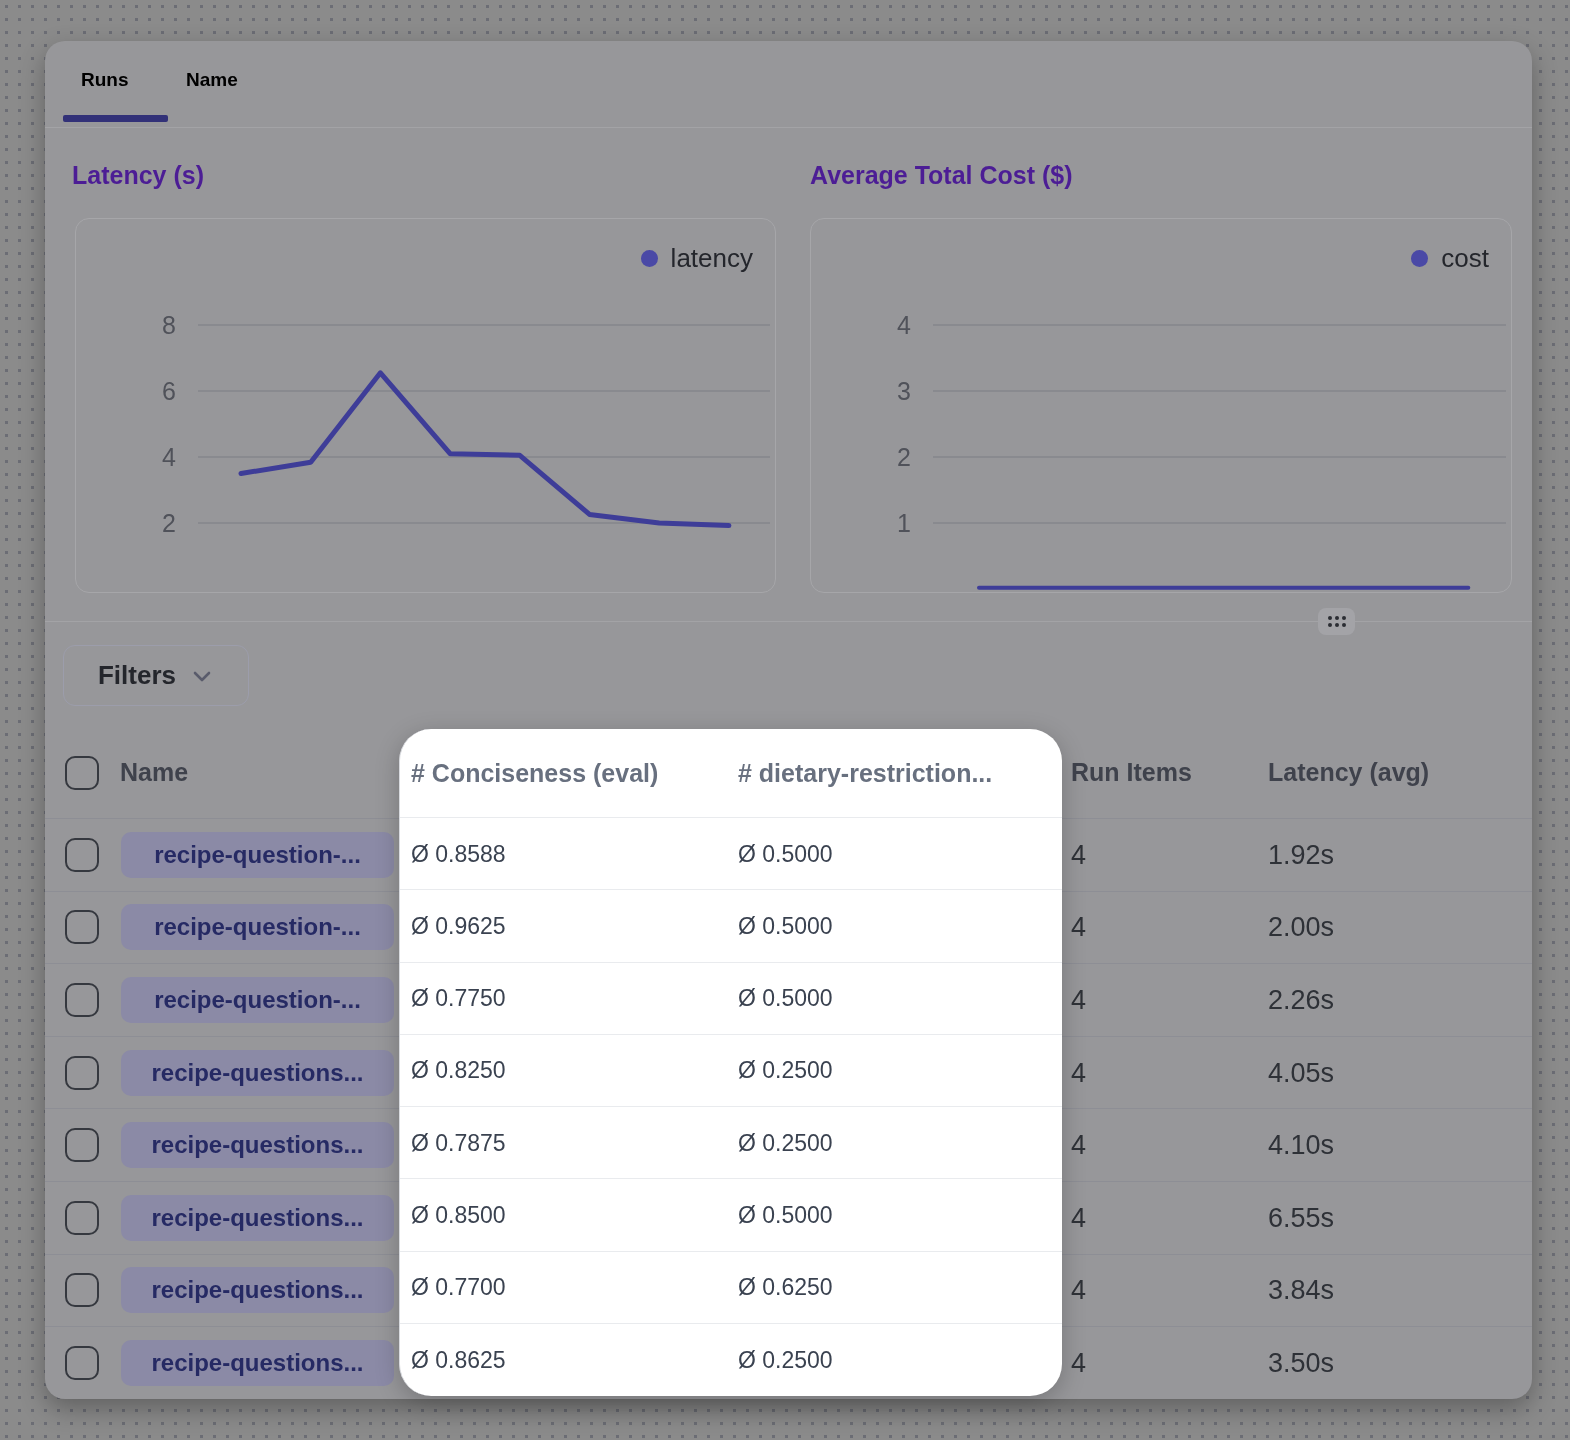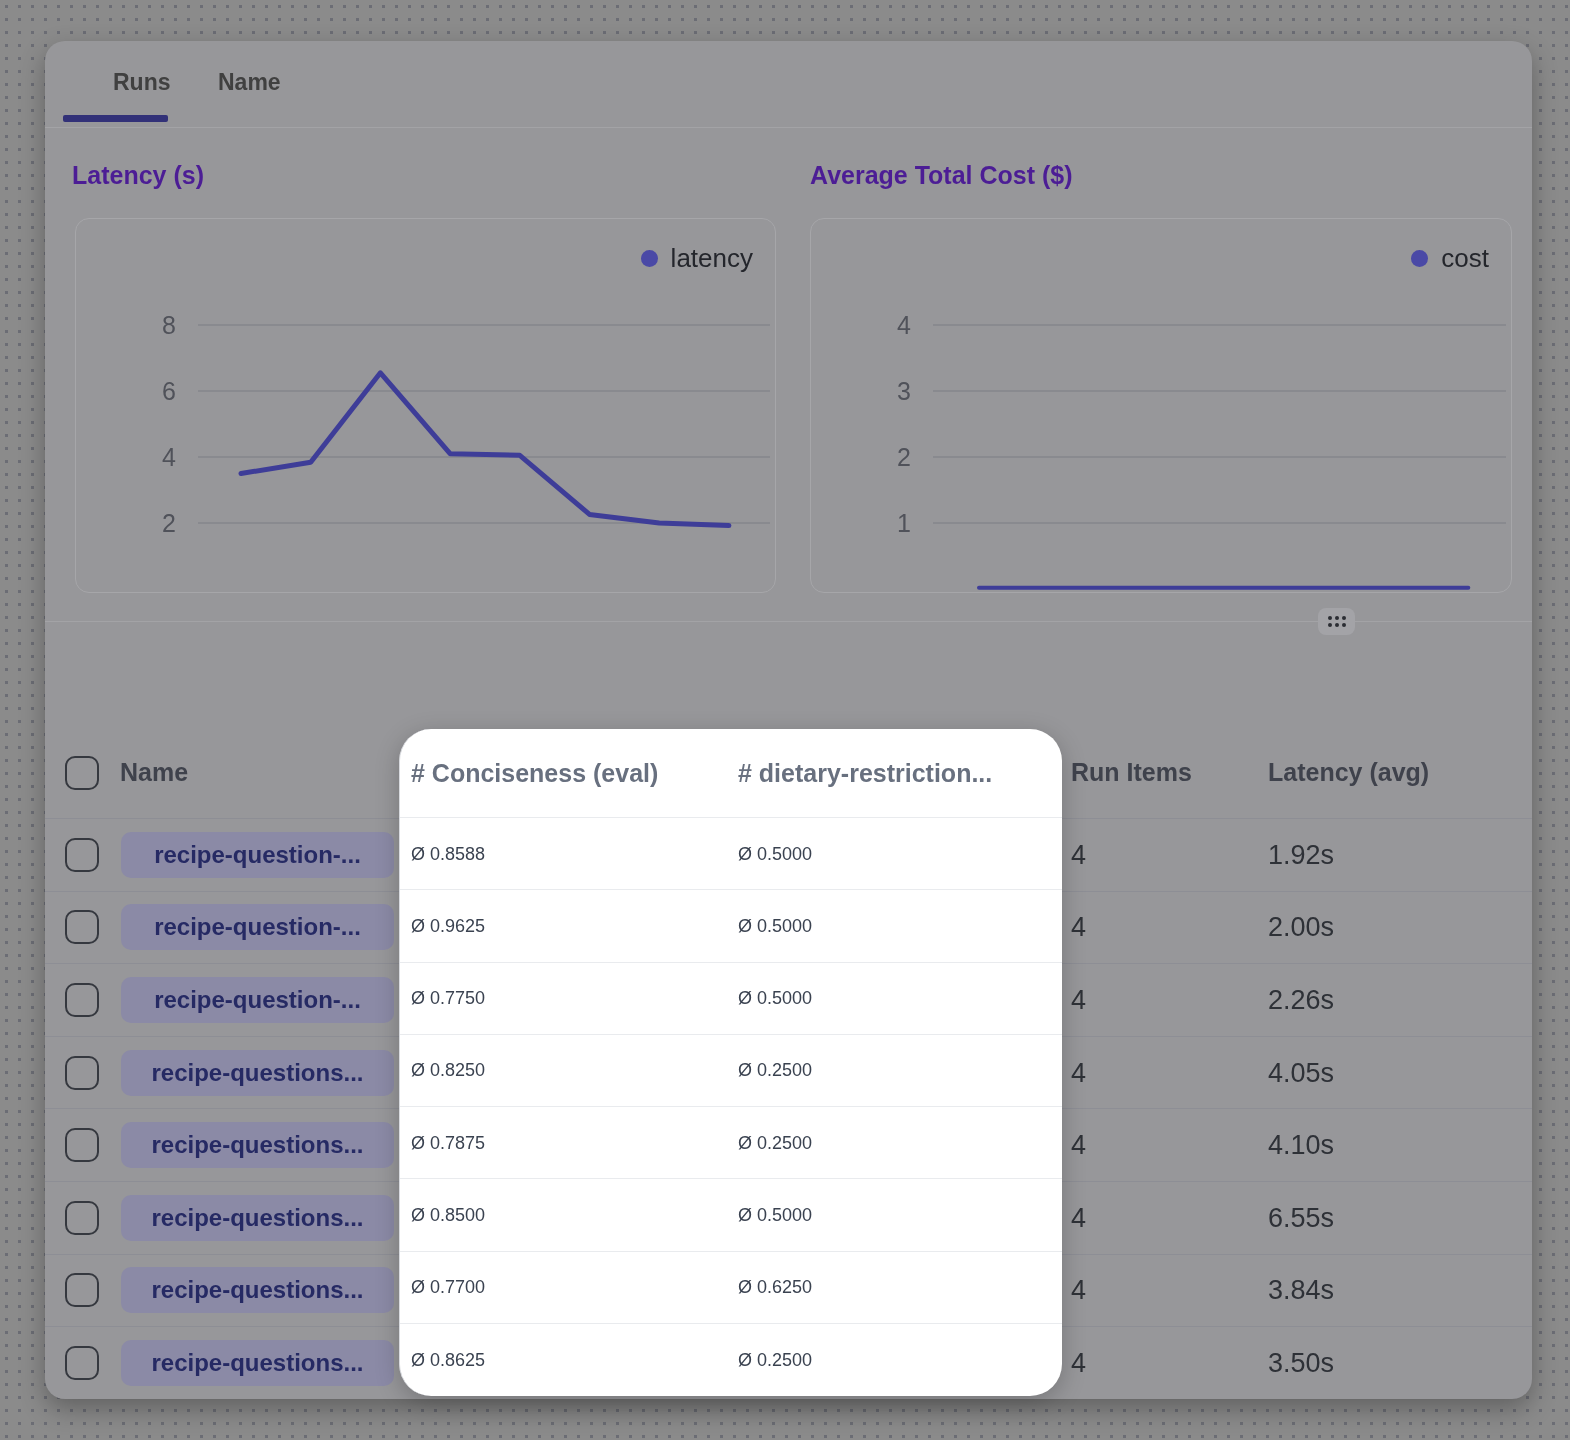--- a/index.html
+++ b/index.html
@@ -10,21 +10,21 @@
     background-image:radial-gradient(rgba(35,40,65,0.30) 1.6px, transparent 2.0px);
     background-size:13px 13px;
     position:relative; overflow:hidden;
   }
   .card {
     position:absolute; left:45px; top:41px; width:1487px; height:1358px;
     background:#97979a; border-radius:20px; overflow:hidden;
     box-shadow:0 10px 26px rgba(0,0,0,0.30);
   }
   
-  .tab { position:absolute; top:28px; font-size:23px; font-weight:600; color:#404040; cursor:pointer;margin-left:32px; }
+  .tab { position:absolute; top:28px; font-size:19px; font-weight:600; color:#000000; cursor:pointer; }
   .tab-runs { left:36px; }
   .tab-items { left:141px; }
   .tab-underline { position:absolute; left:18px; top:74px; width:105px; height:7px; background:#323178; border-radius:2px; }
   .divider { position:absolute; left:0; right:0; height:1px; background:#a3a3a6; }
   .div-tabs { top:86px; } .div-charts { top:580px; }
   
   .chart-title { position:absolute; top:120px; font-size:25px; font-weight:600; color:#4c1d95; }
   .ct-latency { left:27px; } .ct-cost { left:765px; }
   .chart-box { position:absolute; top:177px; height:375px; border:1px solid #a6a6a9; border-radius:14px; }
   .cb-latency { left:30px; width:701px; } .cb-cost { left:765px; width:702px; }
@@ -58,21 +58,21 @@
   .cell-run { left:1026px; } .cell-lat { left:1223px; }
   
   .spotlight { position:absolute; left:399px; top:729px; width:663px; height:667px; background:#ffffff;
     border-radius:32px; box-shadow:0 6px 24px rgba(0,0,0,0.22); z-index:5; overflow:hidden;
     border-left:1px solid #d8dadf; }
   .spot-head { position:relative; height:89px; border-bottom:1px solid #e9ebee; }
   .spot-th { position:absolute; top:50%; transform:translateY(-50%); font-size:25px; font-weight:600; color:#68707f; white-space:nowrap; cursor:pointer; }
   .spot-th-conc { left:11px; } .spot-th-diet { left:338px; }
   .spot-row { position:relative; height:72.25px; border-bottom:1px solid #e9ebee; }
   .spot-row:last-child { border-bottom:none; }
-  .spot-cell { position:absolute; top:50%; transform:translateY(-50%); font-size:18px; color:#3a4250; white-space:nowrap; }
+  .spot-cell { position:absolute; top:50%; transform:translateY(-50%); font-size:23px; color:#3a4250; white-space:nowrap; }
   .sc-conc { left:11px; } .sc-diet { left:338px; }
 </style>
 </head>
 <body>
 
 <div class="card">
 
   <div class="tab tab-runs">Runs</div>
   <div class="tab tab-items">Name</div>
   <div class="tab-underline"></div>
@@ -122,20 +122,26 @@
     <div class="dots">
         <i></i>
         <i></i>
         <i></i>
         <i></i>
         <i></i>
         <i></i>
       </div>
   </div>
 
+  <button class="filters-btn">
+    <span>Filters</span>
+    <svg width="24" height="24" viewBox="0 0 24 24">
+      <polyline points="5,9 12,16 19,9" fill="none" stroke="#595b6b" stroke-width="2.6" stroke-linecap="round" stroke-linejoin="round"></polyline>
+    </svg>
+  </button>
 
   <div class="thead">
     <div class="checkbox"></div>
     <div class="th th-name">Name</div>
     <div class="th th-latency">Latency (avg)</div>
     <div class="th th-run-items">Run Items</div>
   </div>
 
   <div class="rows" id="dim-rows">
       <div class="row">

